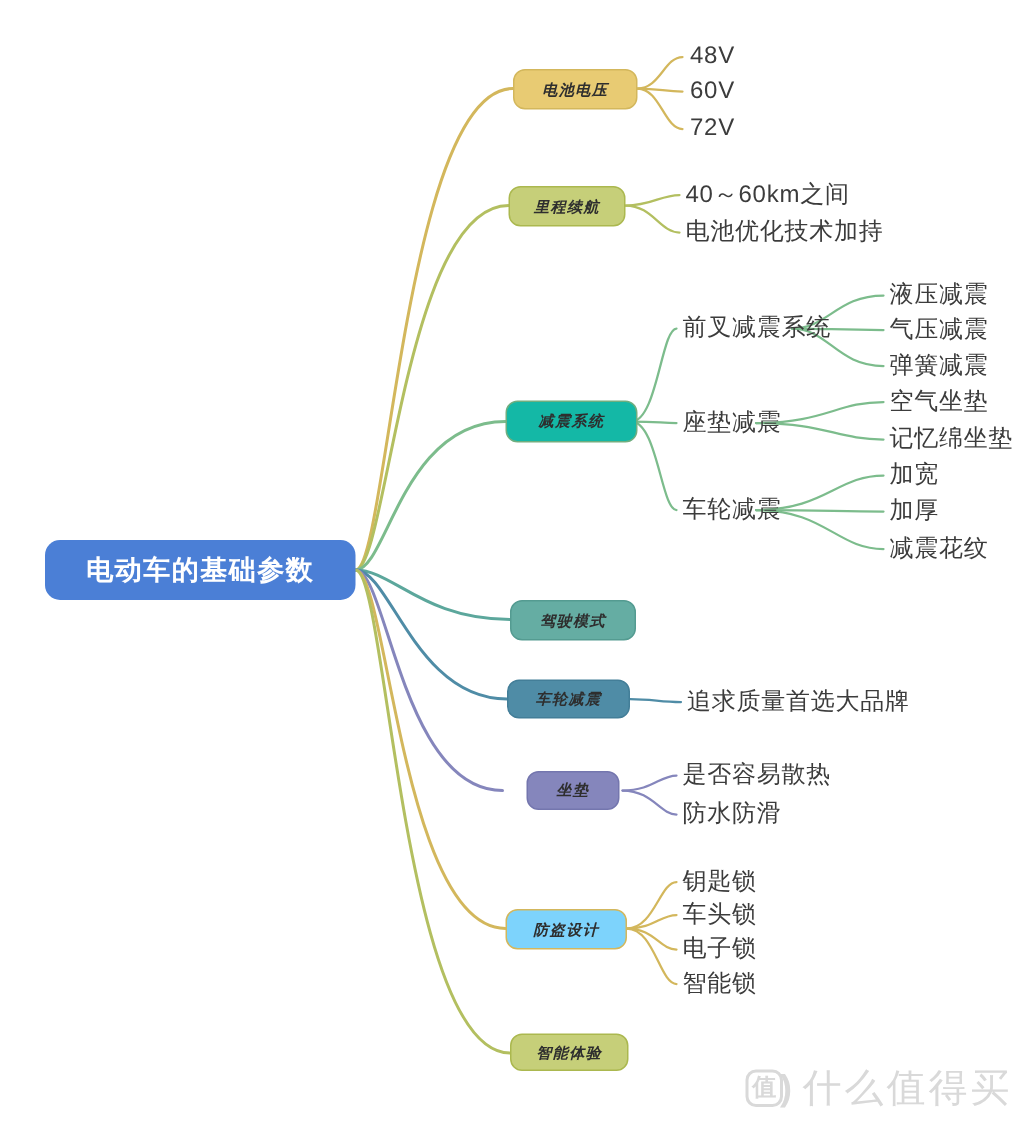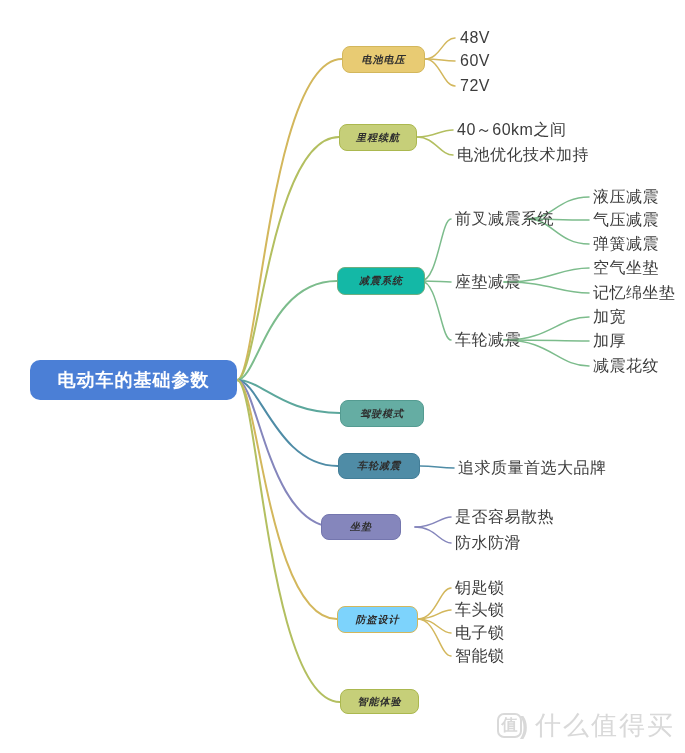--- a/index.html
+++ b/index.html
@@ -123,21 +123,21 @@
   </div>
   <div class="branch" style="left: 337px; top: 267px; width: 88px; height: 28px; background-color: #14b8a6; border-color: rgb(112, 174, 127);">
     <span>减震系统</span>
   </div>
   <div class="branch" style="left: 340px; top: 400px; width: 84px; height: 27px; background-color: rgb(101, 173, 163); border-color: rgb(84, 155, 145);">
     <span>驾驶模式</span>
   </div>
   <div class="branch" style="left: 338px; top: 453px; width: 82px; height: 26px; background-color: rgb(79, 140, 166); border-color: rgb(67, 126, 152);">
     <span>车轮减震</span>
   </div>
-  <div class="branch" style="left: 321px; top: 514px; width: 80px; height: 26px; background-color: rgb(133, 134, 188); border-color: rgb(116, 118, 174);">
+  <div class="branch" style="left: 351px; top: 514px; width: 62px; height: 26px; background-color: rgb(133, 134, 188); border-color: rgb(116, 118, 174);">
     <span>坐垫</span>
   </div>
   <div class="branch" style="left: 337px; top: 606px; width: 81px; height: 27px; background-color: #7dd3fc; border-color: rgb(211, 183, 92);">
     <span>防盗设计</span>
   </div>
   <div class="branch" style="left: 340px; top: 689px; width: 79px; height: 25px; background-color: rgb(198, 207, 121); border-color: rgb(171, 184, 79);">
     <span>智能体验</span>
   </div>
 
   <span class="leaf" style="left:460px;top:38px">48V</span>

